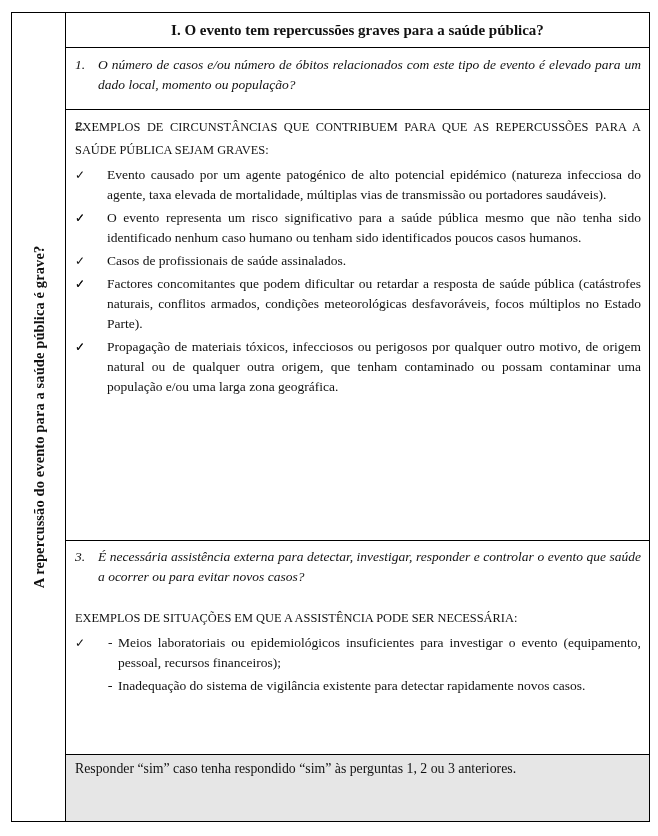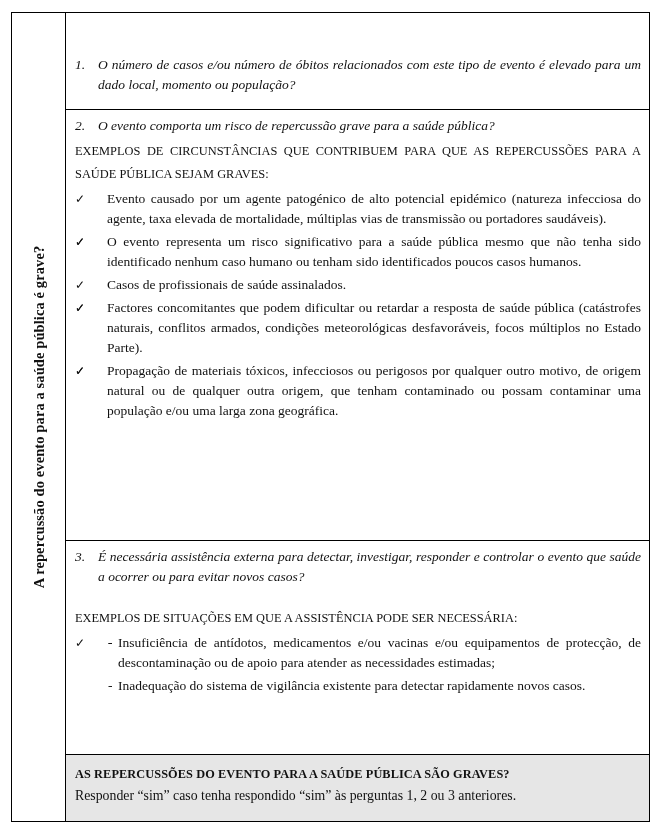--- a/index.html
+++ b/index.html
@@ -39,32 +39,32 @@
 </style>
 </head>
 <body>
 
 <div class="frame">
   <div class="side">
     <div class="side-label">A repercussão do evento para a saúde pública é grave?</div>
   </div>
 
   <div class="main">
+    <div class="row title">I. O evento tem repercussões graves para a saúde pública?</div>
 
     <div class="row q1">
       <div class="q" style="margin-top:7px;">
         <span class="num">1.</span>
         <span>O número de casos e/ou número de óbitos relacionados com este tipo de evento é elevado para um dado local, momento ou população?</span>
       </div>
     </div>
 
     <div class="row q2">
       <div class="q" style="margin-top:6px;">
         <span class="num">2.</span>
-        <span>O evento comporta um risco de repercussão grave para a saúde pública?</span>
       </div>
       <div class="caps" style="margin-top:4px;">EXEMPLOS DE CIRCUNSTÂNCIAS QUE CONTRIBUEM PARA QUE AS REPERCUSSÕES PARA A SAÚDE PÚBLICA SEJAM GRAVES:</div>
       <ul class="checks">
         <li><span class="tick">✓</span><span>Evento causado por um agente patogénico de alto potencial epidémico (natureza infecciosa do agente, taxa elevada de mortalidade, múltiplas vias de transmissão ou portadores saudáveis).</span></li>
         <li><span class="tick">✓</span></li>
         <li><span class="tick">✓</span><span>O evento representa um risco significativo para a saúde pública mesmo que não tenha sido identificado nenhum caso humano ou tenham sido identificados poucos casos humanos.</span></li>
         <li><span class="tick">✓</span><span>Casos de profissionais de saúde assinalados.</span></li>
         <li><span class="tick">✓</span></li>
         <li><span class="tick">✓</span><span>Factores concomitantes que podem dificultar ou retardar a resposta de saúde pública (catástrofes naturais, conflitos armados, condições meteorológicas desfavoráveis, focos múltiplos no Estado Parte).</span></li>
         <li><span class="tick">✓</span></li>
@@ -75,24 +75,23 @@
     <div class="row q3">
       <div class="q" style="margin-top:6px;">
         <span class="num">3.</span>
         <span>É necessária assistência externa para detectar, investigar, responder e controlar o evento que saúde a ocorrer ou para evitar novos casos?</span>
       </div>
       <div class="caps" style="margin-top:20px;">EXEMPLOS DE SITUAÇÕES EM QUE A ASSISTÊNCIA PODE SER NECESSÁRIA:</div>
       <ul class="checks">
         <li><span class="tick">✓</span></li>
       </ul>
       <ul class="dashes">
+        <li><span class="dash">-</span><span>Meios laboratoriais ou epidemiológicos insuficientes para investigar o evento (equipamento, pessoal, recursos financeiros);</span></li>
         <li><span class="dash">-</span></li>
-        <li><span class="dash">-</span><span>Insuficiência de antídotos, medicamentos e/ou vacinas e/ou equipamentos de protecção, de descontaminação ou de apoio para atender as necessidades estimadas;</span></li>
         <li><span class="dash">-</span><span>Inadequação do sistema de vigilância existente para detectar rapidamente novos casos.</span></li>
       </ul>
     </div>
 
     <div class="row footer">
-      <div class="footer-q">AS REPERCUSSÕES DO EVENTO PARA A SAÚDE PÚBLICA SÃO GRAVES?</div>
       <div class="footer-a">Responder “sim” caso tenha respondido “sim” às perguntas 1, 2 ou 3 anteriores.</div>
     </div>
   </div>
 </div>
 
 </body></html>

